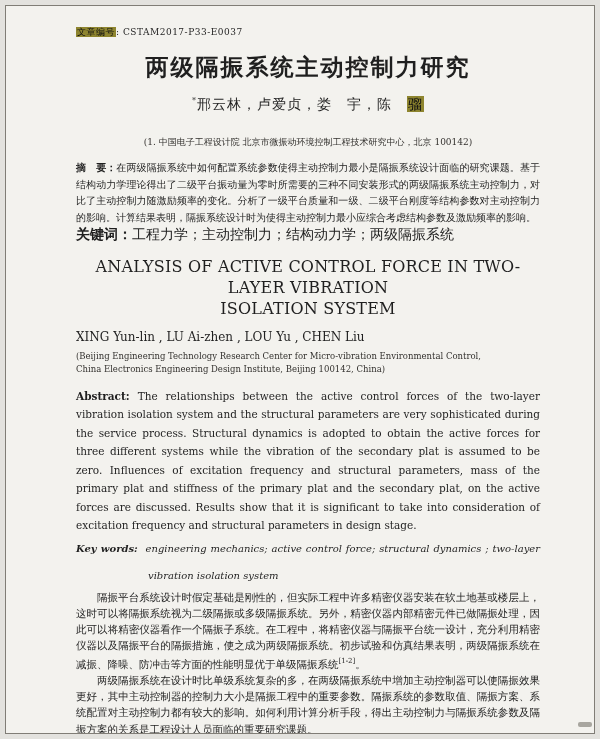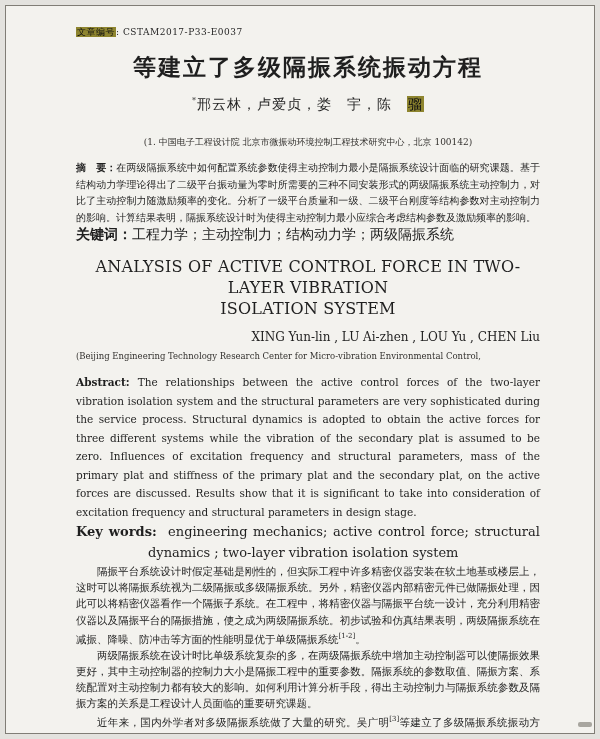--- a/index.html
+++ b/index.html
@@ -42,47 +42,47 @@
   .abs-cn {
     margin-top: 11px; font-size: 10px; line-height: 16.5px;
     text-align: justify;
   }
   .abs-cn b, .kw-cn b { font-weight: bold; }
   .kw-cn { font-size: 14px; line-height: 16.5px; }
   .title-en {
     text-align: center; font-weight: normal; font-size: 16px;
     line-height: 21px; margin-top: 13px; letter-spacing: .2px;
   }
-  .authors-en { text-align: right; font-size: 12px; margin-top: 11px; }
+  .authors-en { text-align: left; font-size: 12px; margin-top: 11px; }
   .affil-en { text-align: left; font-size: 8.5px; line-height: 13.5px; margin-top: 6px; color: #33312e; }
   .abs-en {
     margin-top: 10px; font-size: 10.5px; line-height: 18.5px; text-align: justify;
   }
   .abs-en b { margin-right: 8px; }
   .kw-en {
-    font-size: 13px; line-height: 21px;
-    padding-left: 72px; text-indent: -72px; text-align: justify;
+    font-size: 10px; line-height: 27px;
+    padding-left: 72px; text-indent: -72px; text-align: justify; font-style: italic;
   }
   .body-para {
     font-size: 10.5px; line-height: 16.2px; text-align: justify;
     text-indent: 21px; margin: 0;
   }
   .body-para.first { }
   sup.cite { font-size: 7px; }
 </style>
 </head>
 <body>
 
 <div class="page">
 
   <div class="article-no">
     <span class="hl">文章编号</span><span>: </span><span>CSTAM2017-P33-E0037</span>
   </div>
 
-  <div class="title-cn">等建立了多级隔振系统振动方程</div>
+  <div class="title-cn">两级隔振系统主动控制力研究</div>
 
   <div class="authors-cn">
     <sup>*</sup><span>邢云林，卢爱贞，娄　宇，陈　</span><span class="hl">骝</span>
   </div>
 
   <div class="affil-cn">(1. 中国电子工程设计院 北京市微振动环境控制工程技术研究中心，北京 100142)</div>
 
   <div class="abs-cn">
     <b>摘　要：</b><span>在两级隔振系统中如何配置系统参数使得主动控制力最小是隔振系统设计面临的研究课题。基于结构动力学理论得出了二级平台振动量为零时所需要的三种不同安装形式的两级隔振系统主动控制力，对比了主动控制力随激励频率的变化。分析了一级平台质量和一级、二级平台刚度等结构参数对主动控制力的影响。计算结果表明，隔振系统设计时为使得主动控制力最小应综合考虑结构参数及激励频率的影响。</span>
   </div>
@@ -93,20 +93,21 @@
 
   <div class="title-en">
     <div>ANALYSIS OF ACTIVE CONTROL FORCE IN TWO-LAYER VIBRATION</div>
     <div>ISOLATION SYSTEM</div>
   </div>
 
   <div class="authors-en">XING Yun-lin , LU Ai-zhen , LOU Yu , CHEN Liu</div>
 
   <div class="affil-en">
     <div>(Beijing Engineering Technology Research Center for Micro-vibration Environmental Control,</div>
+    <div>China Electronics Engineering Design Institute, Beijing 100142, China)</div>
   </div>
 
   <div class="abs-en">
     <b>Abstract:</b><span>The relationships between the active control forces of the two-layer vibration isolation system and the structural parameters are very sophisticated during the service process. Structural dynamics is adopted to obtain the active forces for three different systems while the vibration of the secondary plat is assumed to be zero. Influences of excitation frequency and structural parameters, mass of the primary plat and stiffness of the primary plat and the secondary plat, on the active forces are discussed. Results show that it is significant to take into consideration of excitation frequency and structural parameters in design stage.</span>
   </div>
 
   <div class="kw-en">
     <b>Key words:</b>&nbsp;&nbsp;<span>engineering mechanics; active control force; structural dynamics ; two-layer vibration isolation system</span>
   </div>
 

